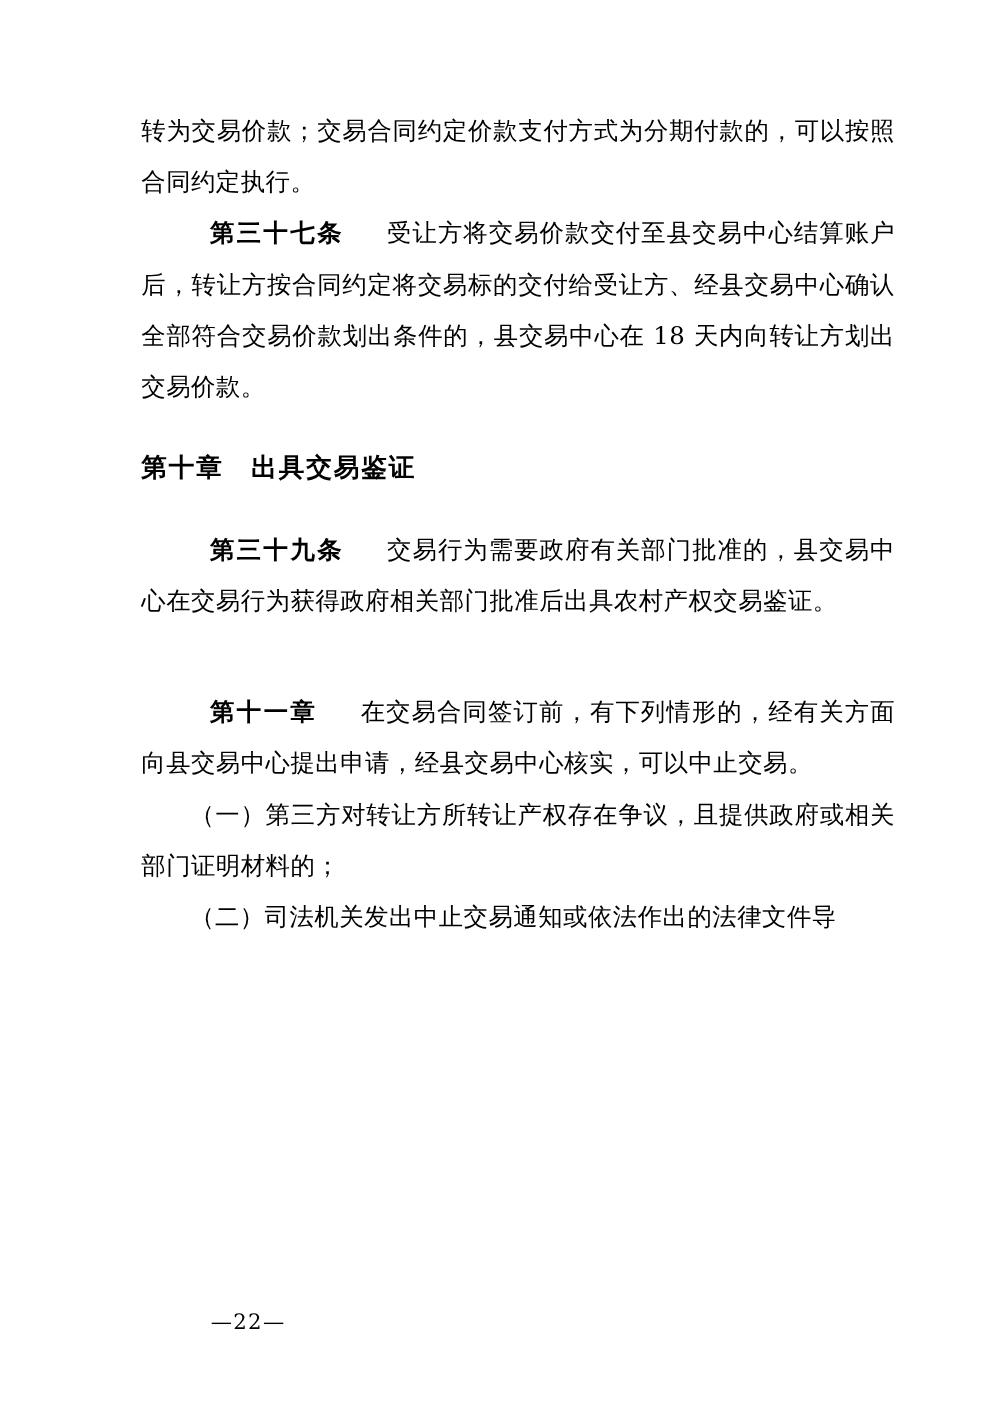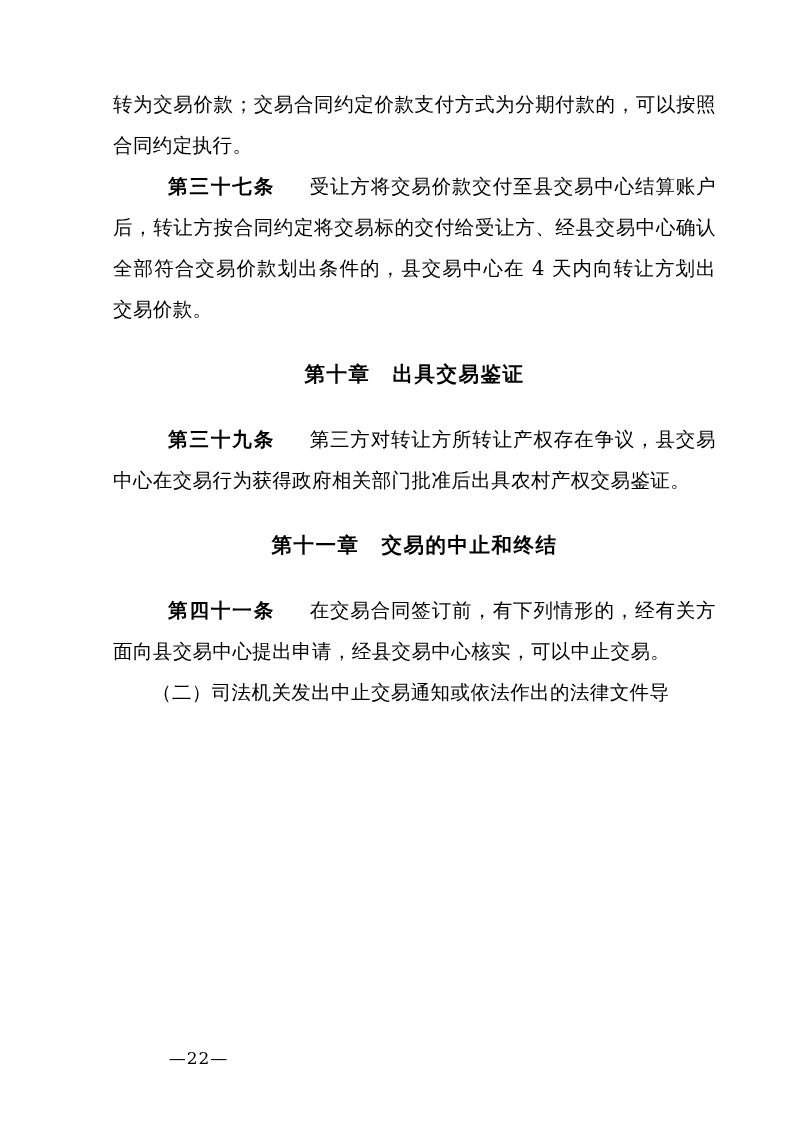--- a/index.html
+++ b/index.html
@@ -39,21 +39,20 @@
   }
   .no-indent {
     text-indent: 0;
   }
   .art-label {
     font-weight: bold;
     letter-spacing: 1.5px;
     margin-left: 16px;
   }
   .chapter {
-    text-align: center;
     font-size: 20.5px;
     font-weight: bold;
     letter-spacing: 1.5px;
     line-height: 41px;
   }
   .gap-before-chapter {
     height: 24px;
   }
   .gap-after-chapter {
     height: 24px;
@@ -80,45 +79,47 @@
 
   <div class="body-text">
 
     <p class="no-indent">
       <span>转为交易价款；交易合同约定价款支付方式为分期付款的，可以按照合同约定执行。</span>
     </p>
 
     <p class="indent">
       <span class="art-label">第三十七条</span>
       <span>　</span>
-      <span>受让方将交易价款交付至县交易中心结算账户后，转让方按合同约定将交易标的交付给受让方、经县交易中心确认全部符合交易价款划出条件的，县交易中心在 4 天内向转让方划出交易价款。</span>
+      <span>受让方将交易价款交付至县交易中心结算账户后，转让方按合同约定将交易标的交付给受让方、经县交易中心确认全部符合交易价款划出条件的，县交易中心在 18 天内向转让方划出交易价款。</span>
     </p>
 
     <div class="gap-before-chapter"></div>
     <p class="chapter">第十章　出具交易鉴证</p>
     <div class="gap-after-chapter"></div>
 
 
     <p class="indent">
       <span class="art-label">第三十九条</span>
       <span>　</span>
-      <span>第三方对转让方所转让产权存在争议，县交易中心在交易行为获得政府相关部门批准后出具农村产权交易鉴证。</span>
+      <span>交易行为需要政府有关部门批准的，县交易中心在交易行为获得政府相关部门批准后出具农村产权交易鉴证。</span>
     </p>
 
 
     <div class="gap-before-chapter"></div>
-    <p class="chapter">第十一章　交易的中止和终结</p>
     <div class="gap-after-chapter"></div>
 
     <p class="indent">
-      <span class="art-label">第四十一条</span>
+      <span class="art-label">第十一章</span>
       <span>　</span>
       <span>在交易合同签订前，有下列情形的，经有关方面向县交易中心提出申请，经县交易中心核实，可以中止交易。</span>
     </p>
 
+    <p class="indent">
+      <span>（一）第三方对转让方所转让产权存在争议，且提供政府或相关部门证明材料的；</span>
+    </p>
 
     <p class="indent">
       <span>（二）司法机关发出中止交易通知或依法作出的法律文件导</span>
     </p>
 
   </div>
 </div>
 
 <div class="footer">
   <span class="footer-inner">—22—</span>

